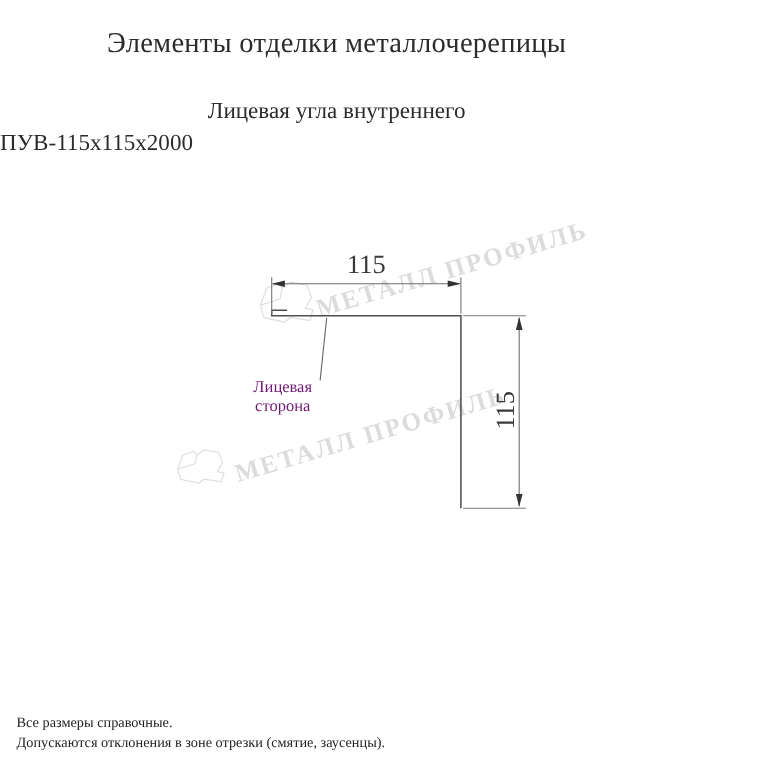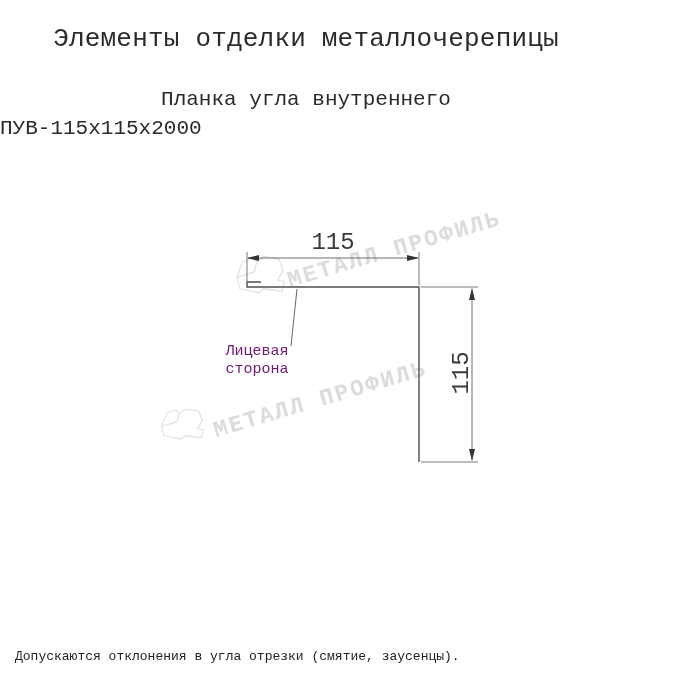--- a/index.html
+++ b/index.html
@@ -1,18 +1,18 @@
 <!DOCTYPE html>
 <html><head>
 <meta charset="utf-8">
 <style>
   html,body{margin:0;padding:0;background:#fff;}
   .page{
     position:relative;width:612px;height:700px;background:#ffffff;overflow:hidden;
-    font-family:Liberation Mono, monospace;color:#2d2d2d;border-radius:19px;
+    font-family:Liberation Serif, serif;color:#2d2d2d;border-radius:19px;
   }
   .abs{position:absolute;}
   .page-title{
     left:0;right:0;top:24px;text-align:center;
     font-size:26px;letter-spacing:0.2px;color:#2b2b2b;white-space:nowrap;
   }
   .product-name{
     left:0;right:0;top:88px;text-align:center;font-size:21px;color:#2b2b2b;white-space:nowrap;
   }
   .product-code{
@@ -39,21 +39,21 @@
     left:15px;top:648px;font-size:13px;line-height:18px;color:#222;white-space:nowrap;
   }
   svg.overlay{position:absolute;left:0;top:0;}
 </style>
 </head>
 <body>
 
 <div class="page">
 
   <div class="abs page-title">Элементы отделки металлочерепицы</div>
-  <div class="abs product-name">Планка угла внутреннего</div>
+  <div class="abs product-name">Лицевая угла внутреннего</div>
   <div class="abs product-code">ПУВ-115х115х2000</div>
 
   <div class="abs wm-text" style="left:292px;top:268px;">МЕТАЛЛ ПРОФИЛЬ</div>
   <div class="abs wm-text" style="left:218px;top:418px;">МЕТАЛЛ ПРОФИЛЬ</div>
 
   <svg class="overlay" width="700" height="700" viewBox="0 0 700 700">
 
     <g transform="translate(226,248) scale(0.68,0.70)" fill="none" stroke="#dedede" stroke-width="1.6">
       <path d="M 16,42 L 24,20 L 40,14 L 45,20 L 56,12 L 78,16 L 84,32 L 76,46 L 86,48 L 82,62 L 56,58 L 48,64 L 20,58 Z"></path>
       <path d="M 45,20 L 42,34 L 16,42"></path>
@@ -85,16 +85,17 @@
 
   <div class="abs dim-label-h">115</div>
   <div class="abs dim-label-v">115</div>
 
   <div class="abs face-label">
     <div>Лицевая</div>
     <div>сторона</div>
   </div>
 
   <div class="abs footer">
-    <div>Допускаются отклонения в угла отрезки (смятие, заусенцы).</div>
+    <div>Все размеры справочные.</div>
+    <div>Допускаются отклонения в зоне отрезки (смятие, заусенцы).</div>
   </div>
 
 </div>
 
 </body></html>

